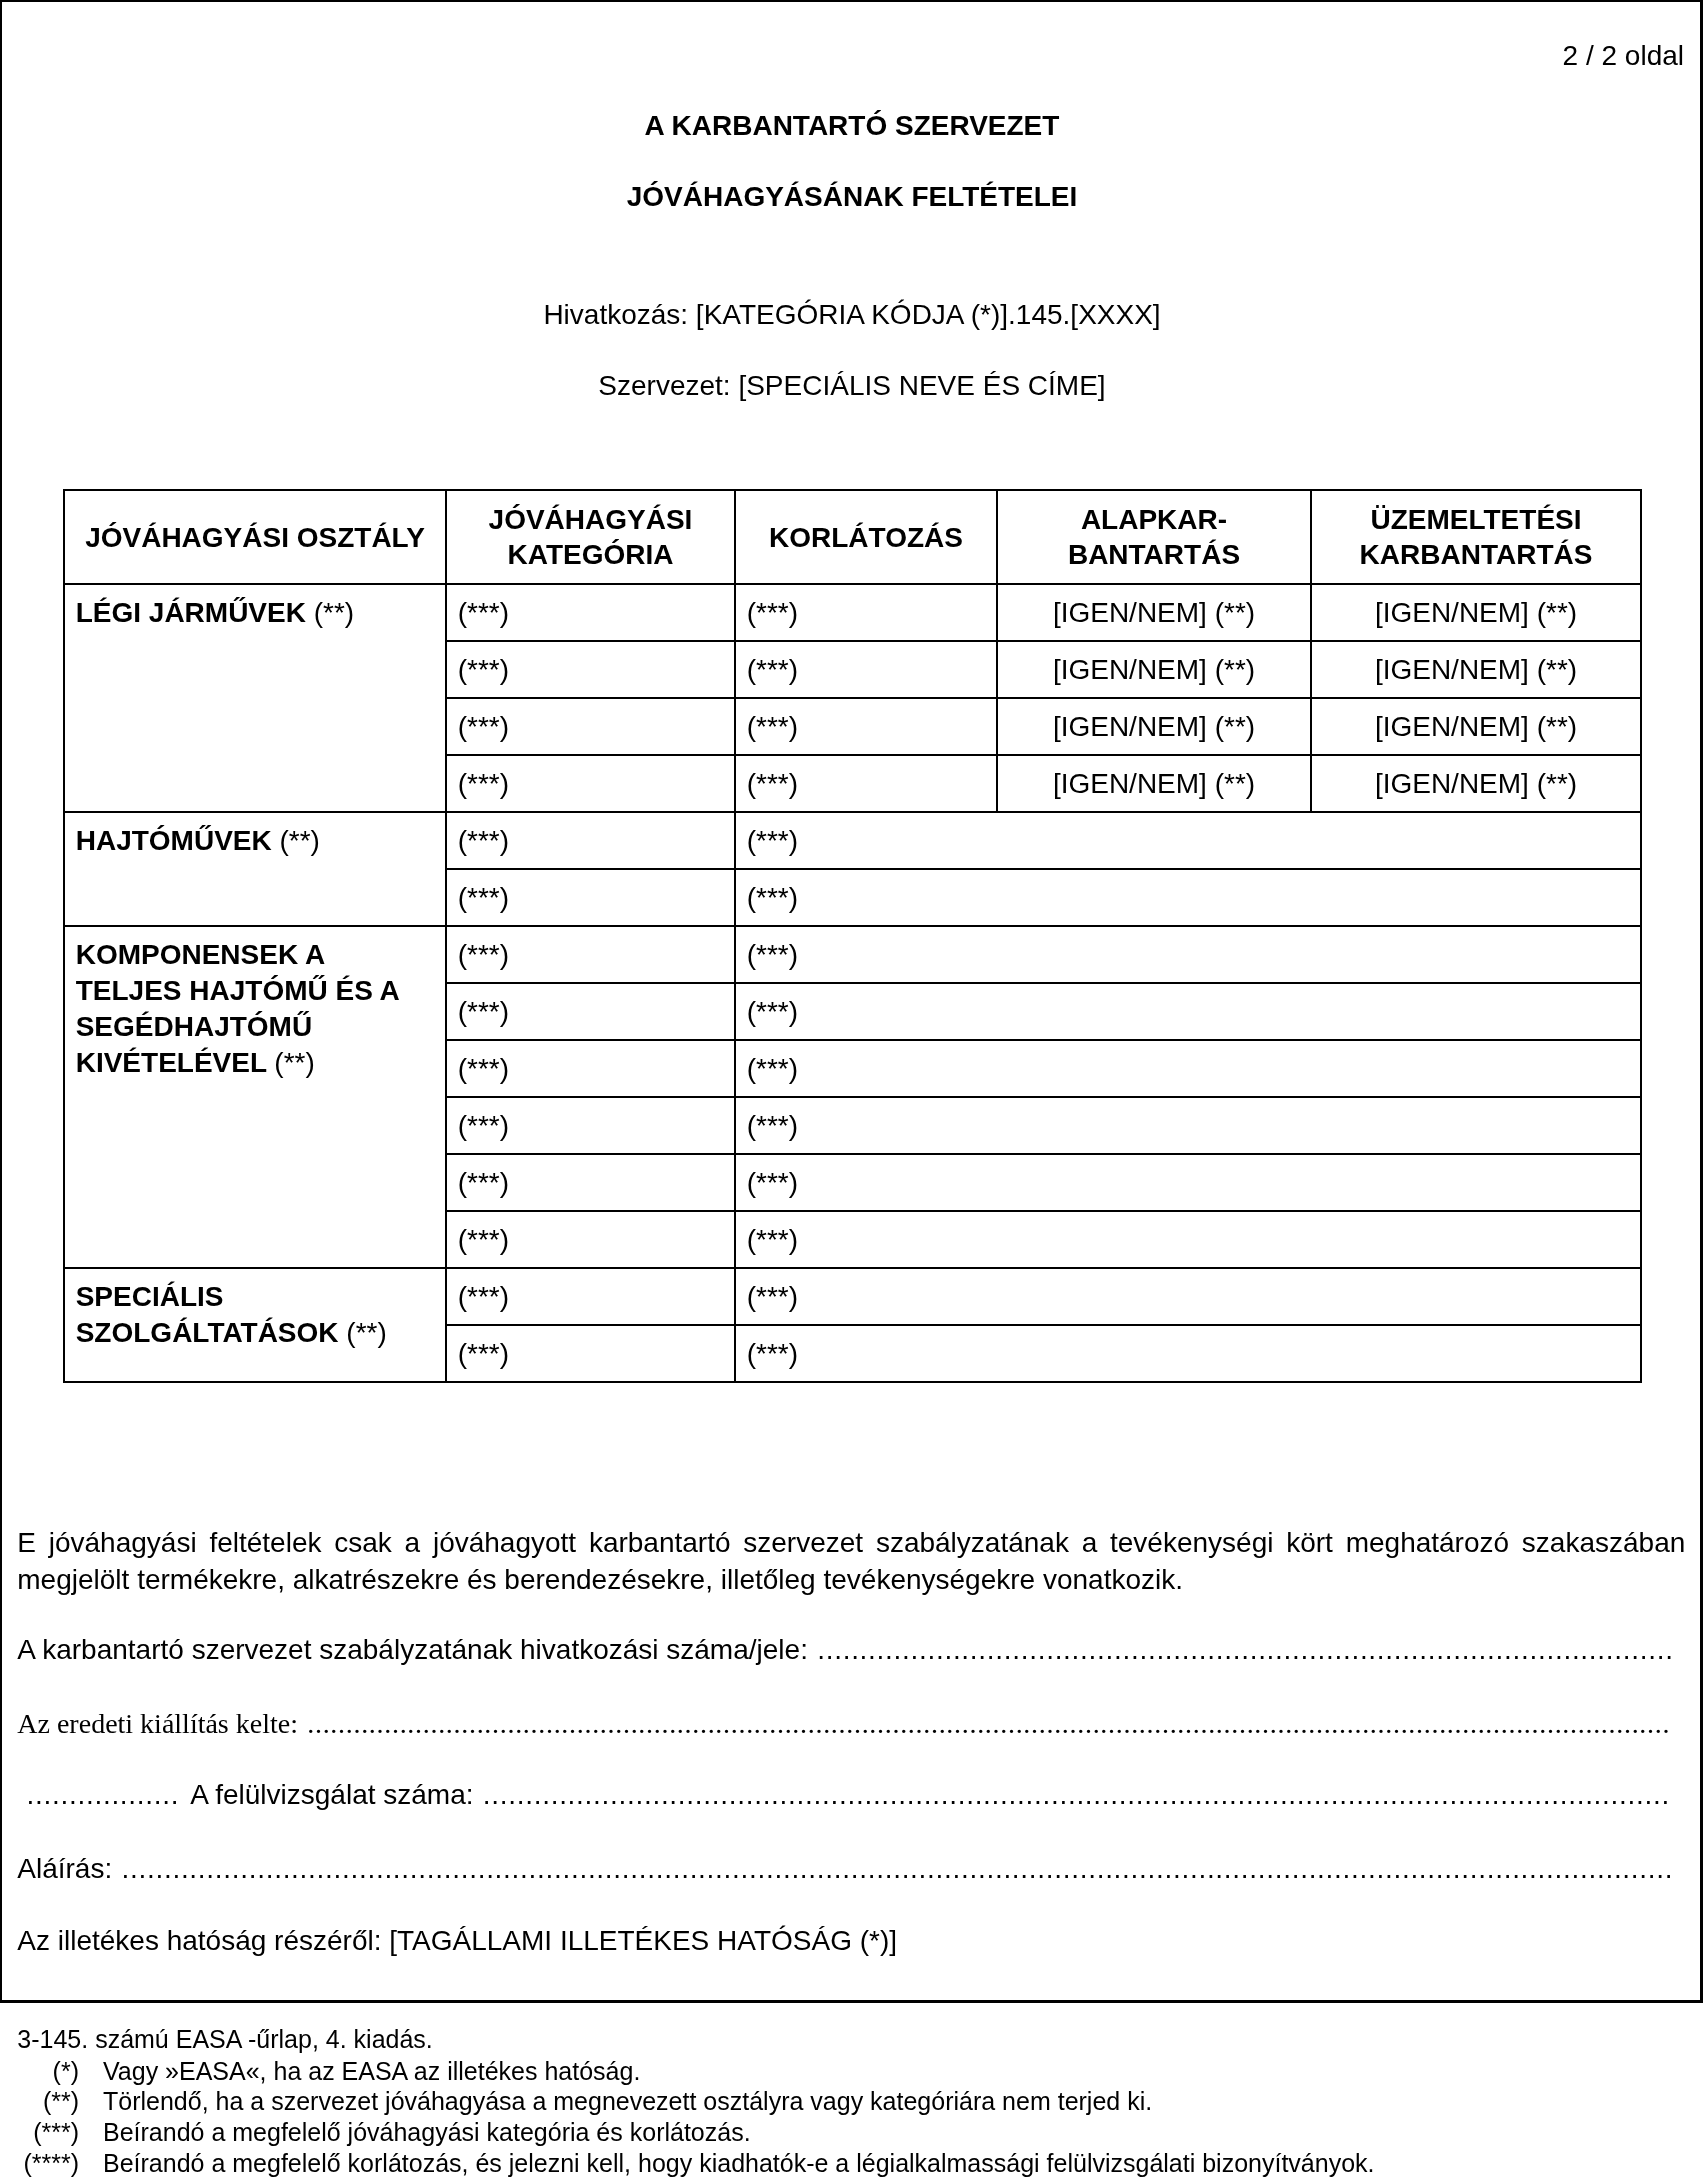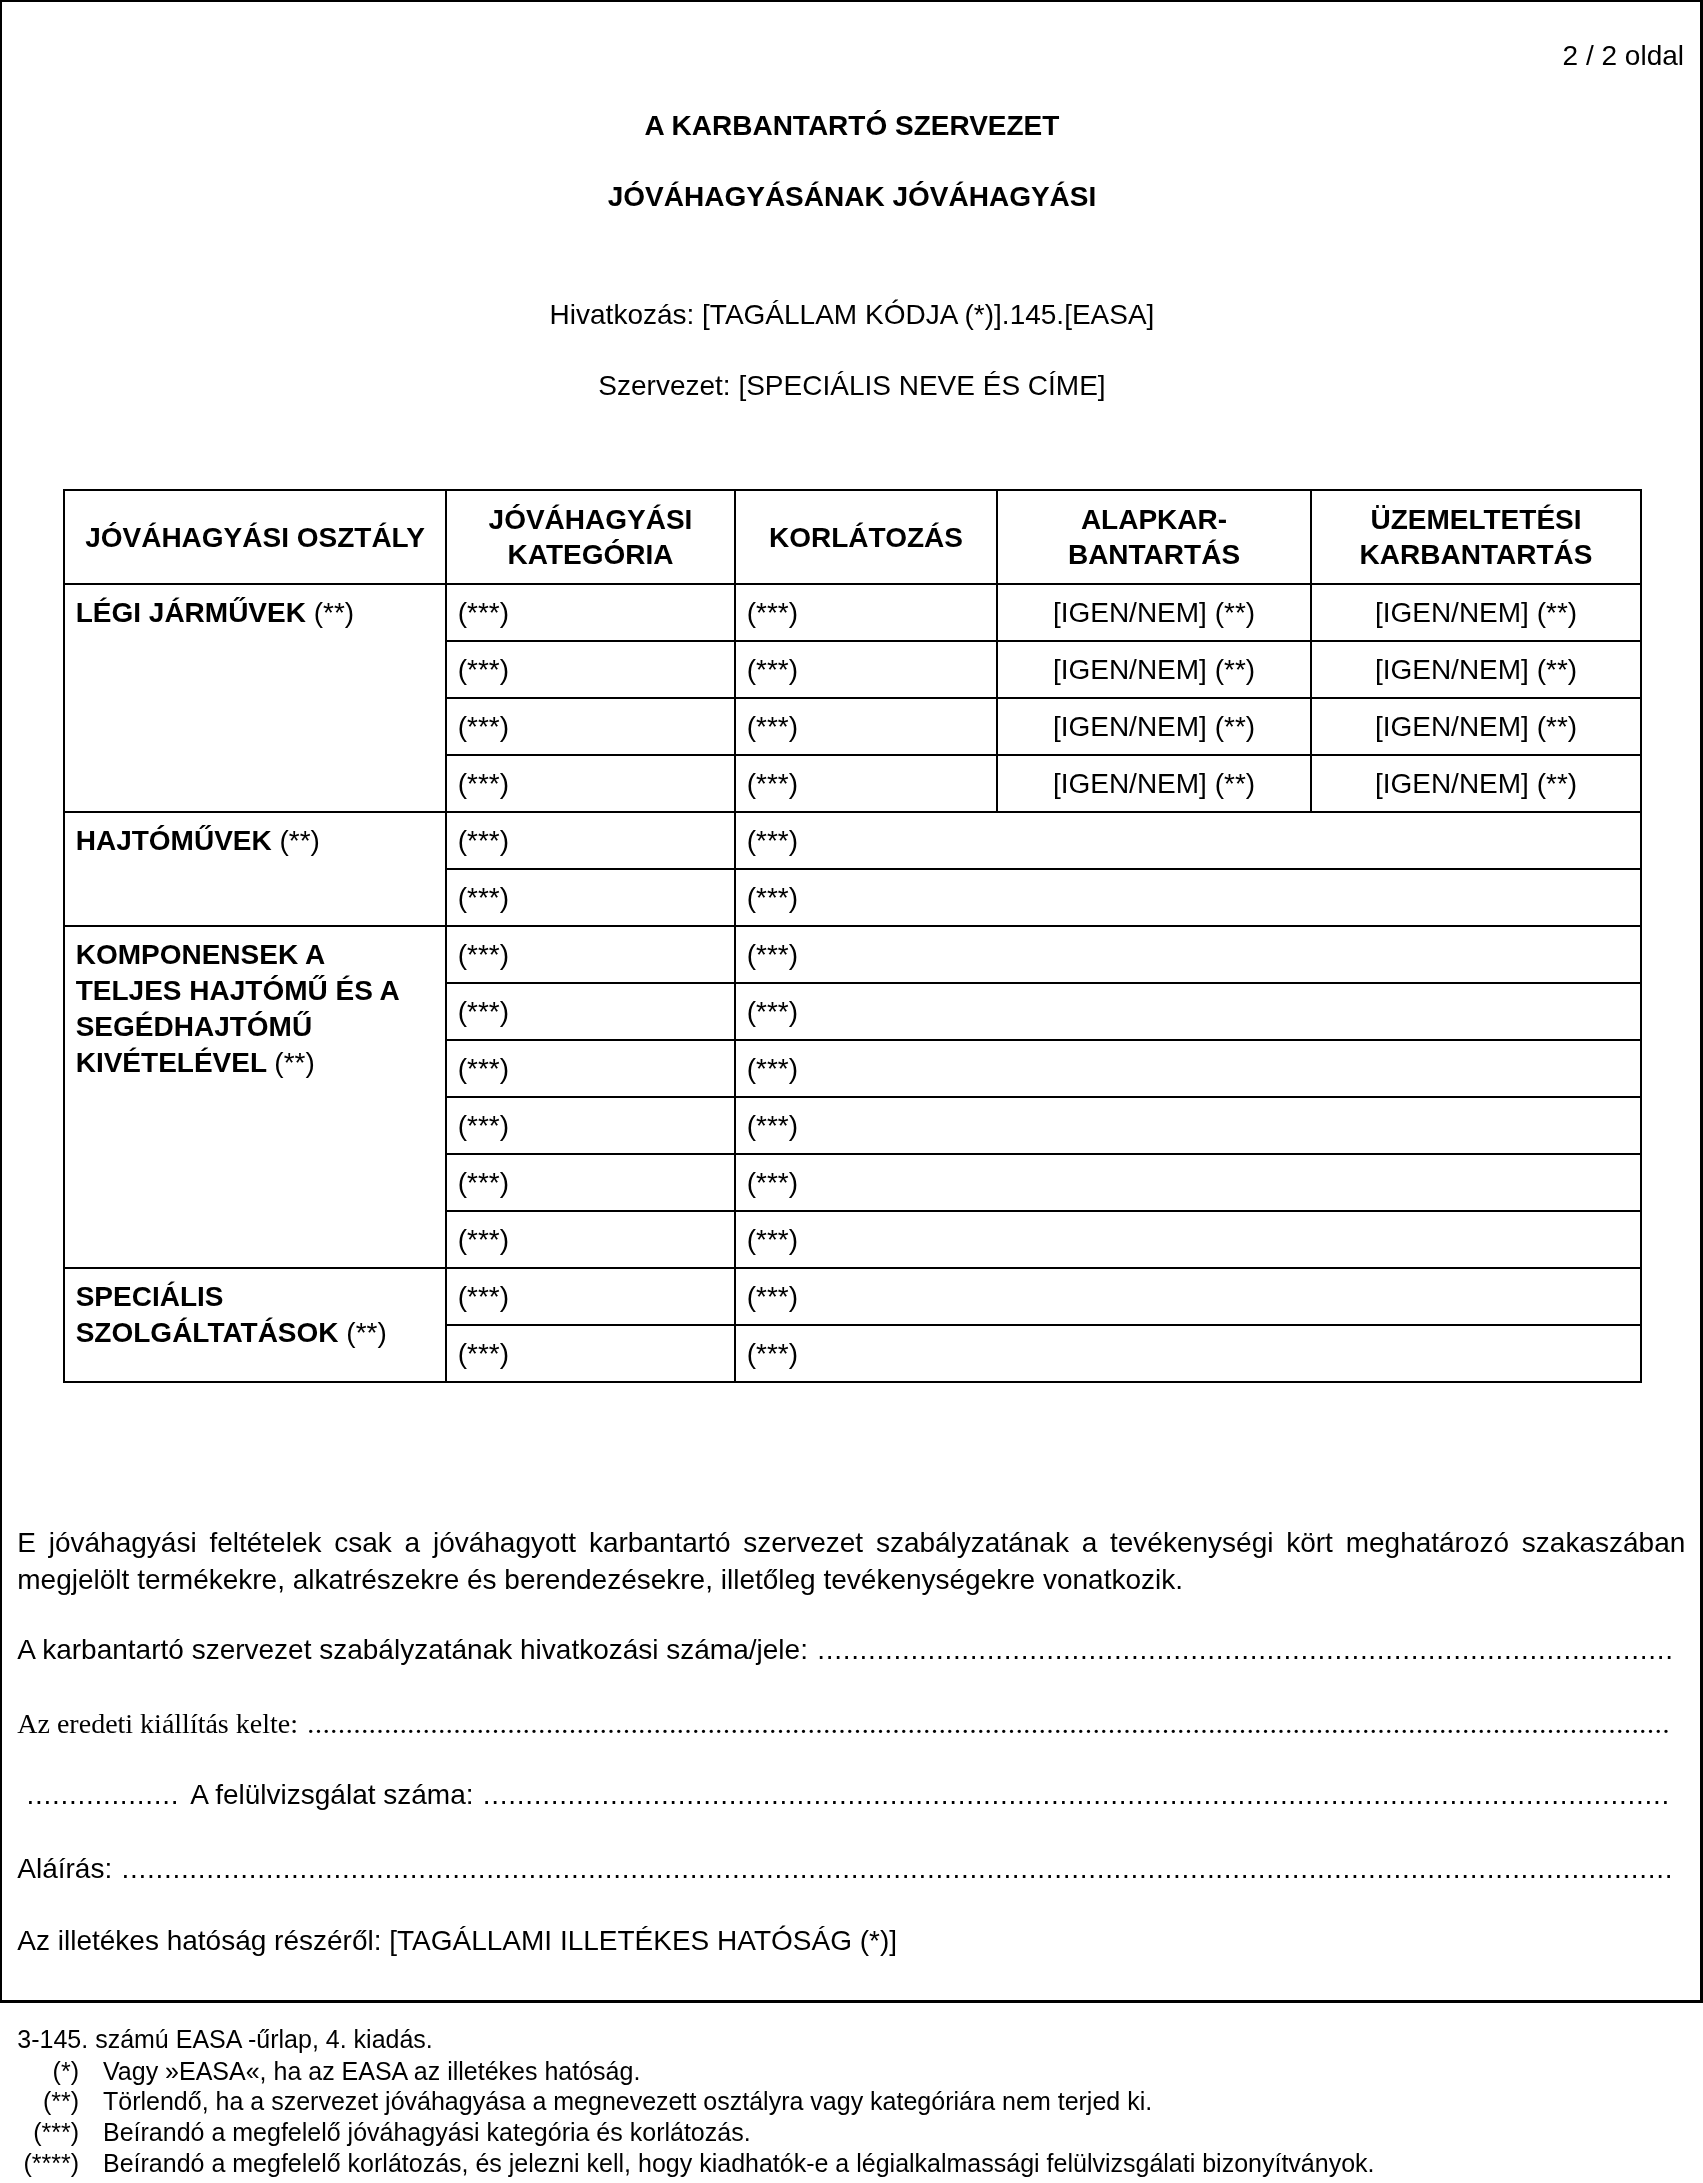--- a/index.html
+++ b/index.html
@@ -28,22 +28,22 @@
   .fn .mk { display:inline-block; width:79px; text-align:right; }
   .fn .tx { margin-left:24px; }
 </style>
 </head>
 <body>
 
 <div class="frame"></div>
 
 <div class="pageno">2 / 2 oldal</div>
 <div class="title" style="top:110px;">A KARBANTARTÓ SZERVEZET</div>
-<div class="title" style="top:181px;">JÓVÁHAGYÁSÁNAK JÓVÁHAGYÁSI</div>
-<div class="ref" style="top:299px;">Hivatkozás: [TAGÁLLAM KÓDJA (*)].145.[EASA]</div>
+<div class="title" style="top:181px;">JÓVÁHAGYÁSÁNAK FELTÉTELEI</div>
+<div class="ref" style="top:299px;">Hivatkozás: [KATEGÓRIA KÓDJA (*)].145.[XXXX]</div>
 <div class="ref" style="top:370px;">Szervezet: [SPECIÁLIS NEVE ÉS CÍME]</div>
 
 <table class="grid">
   <colgroup>
     <col style="width:382px">
       <col style="width:289px">
       <col style="width:262px">
       <col style="width:314px">
       <col style="width:330px">
   </colgroup>

